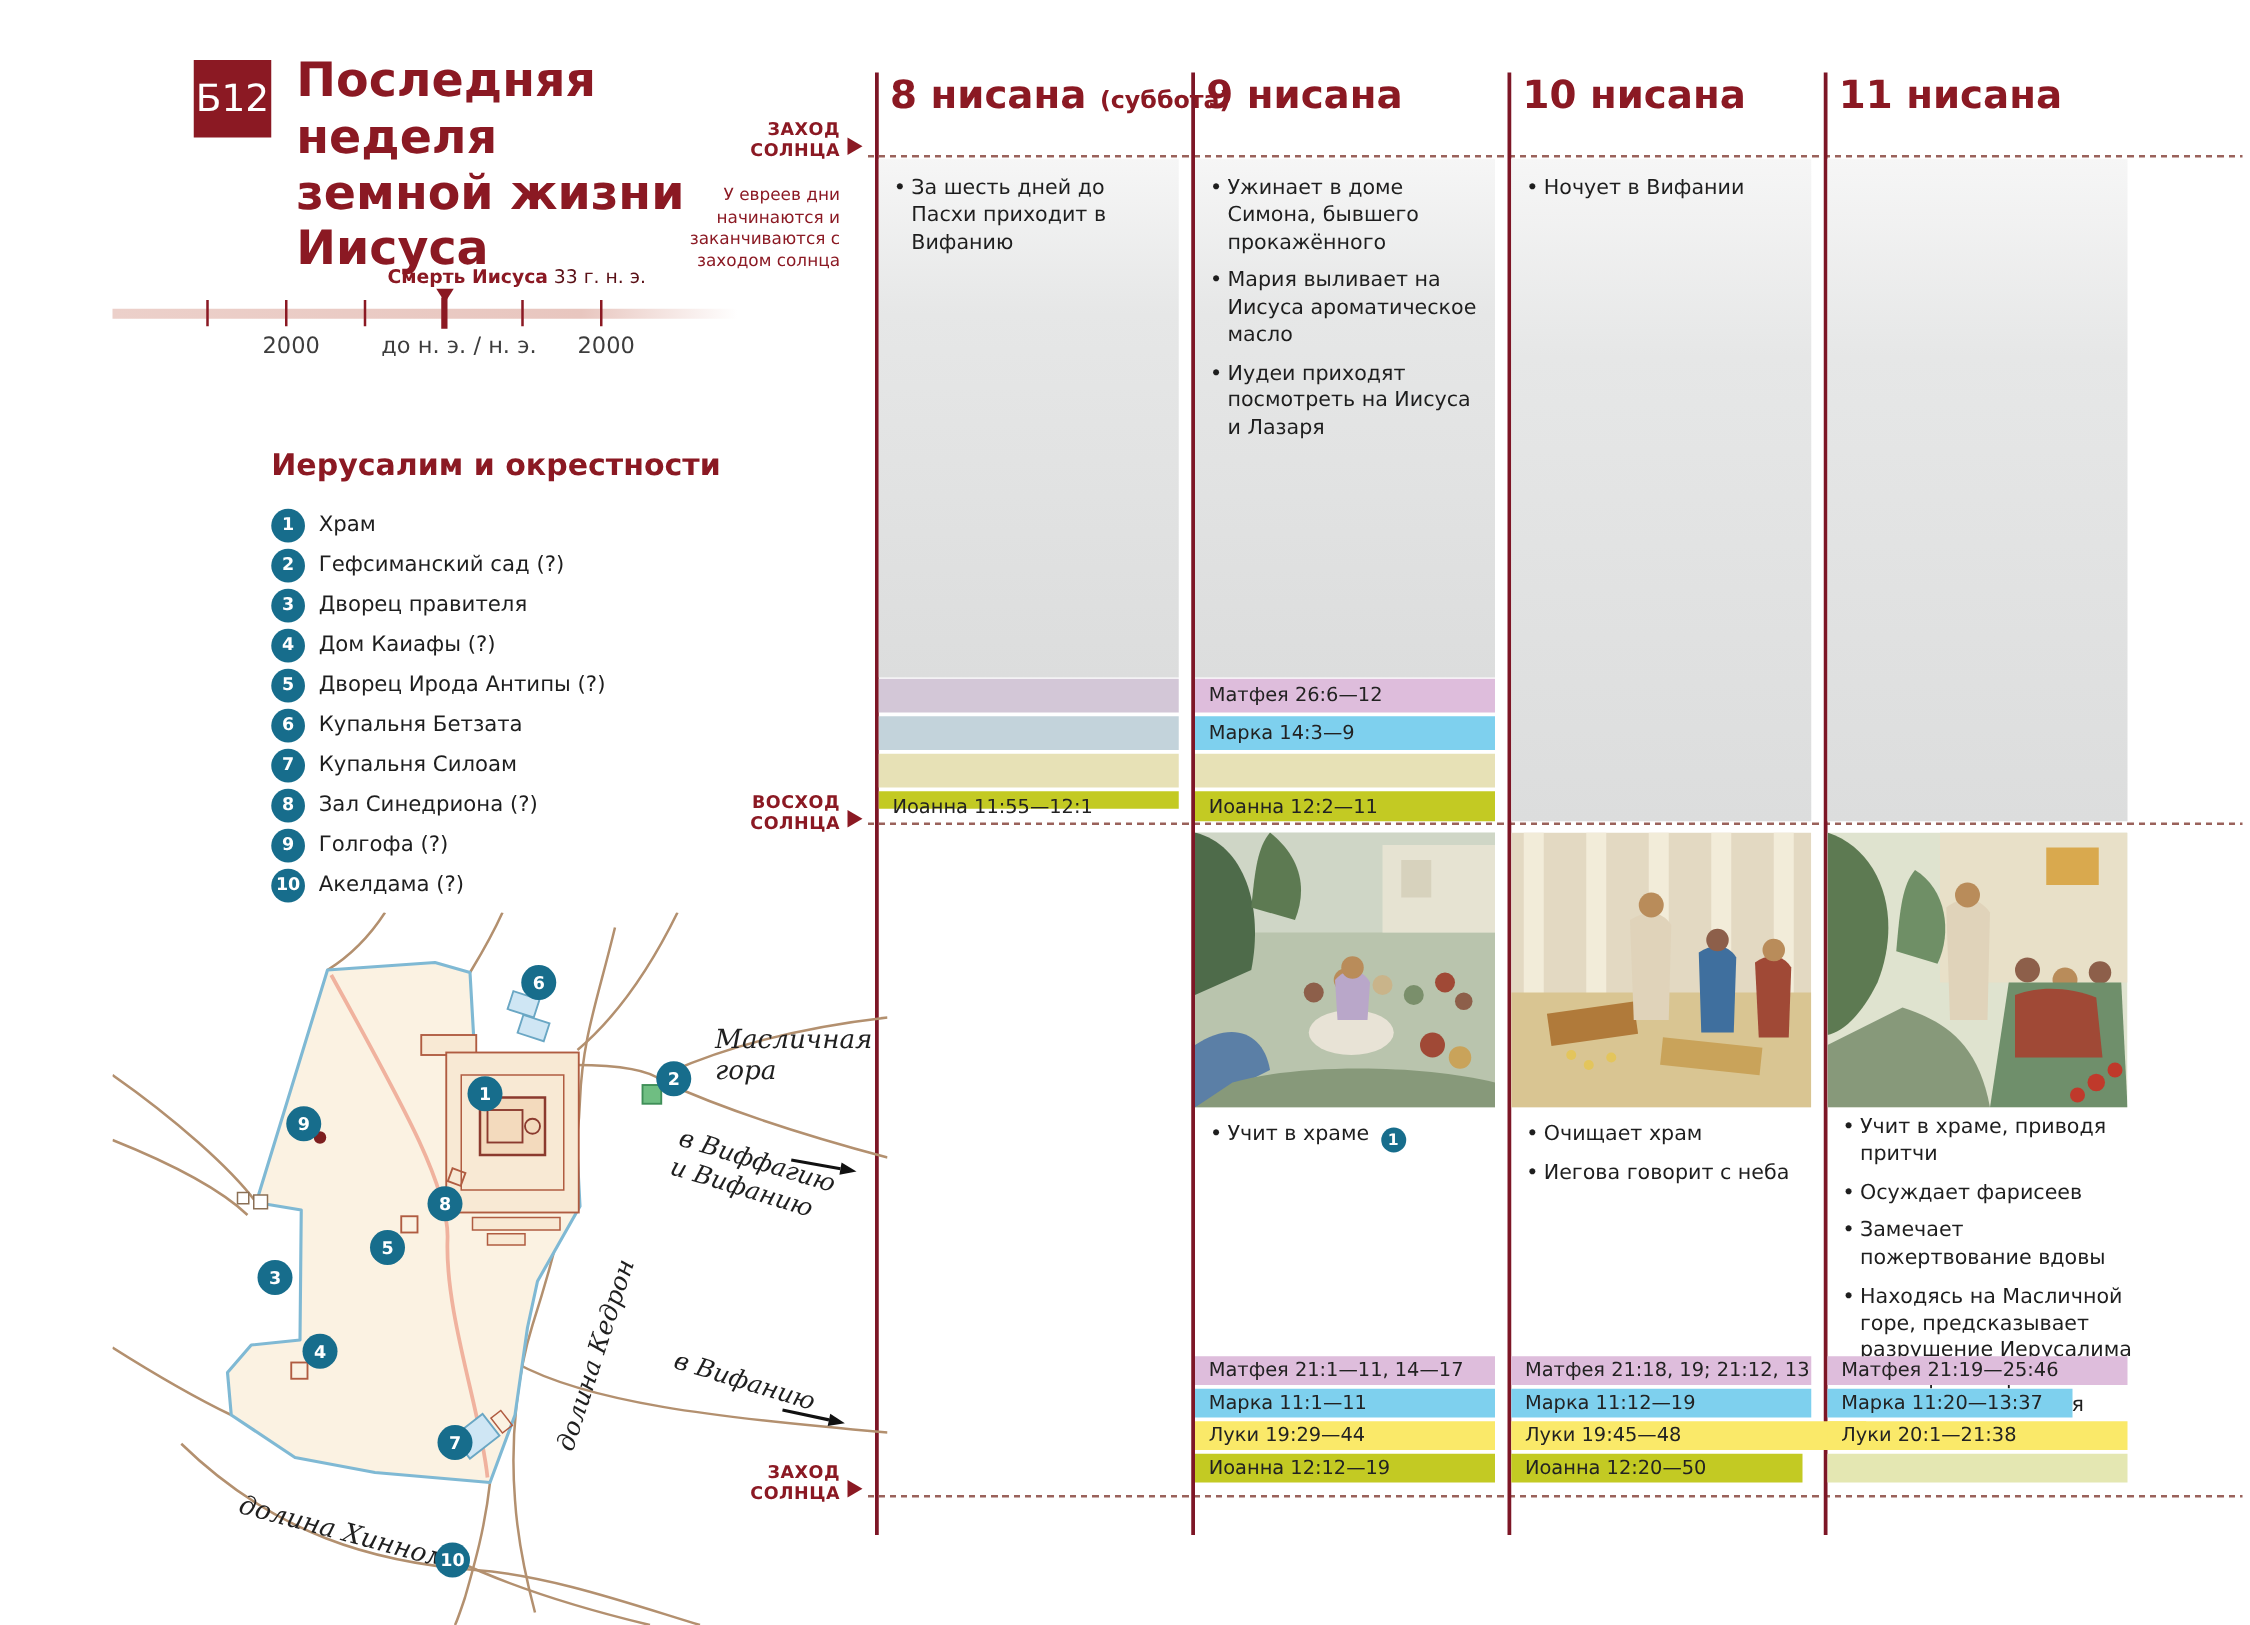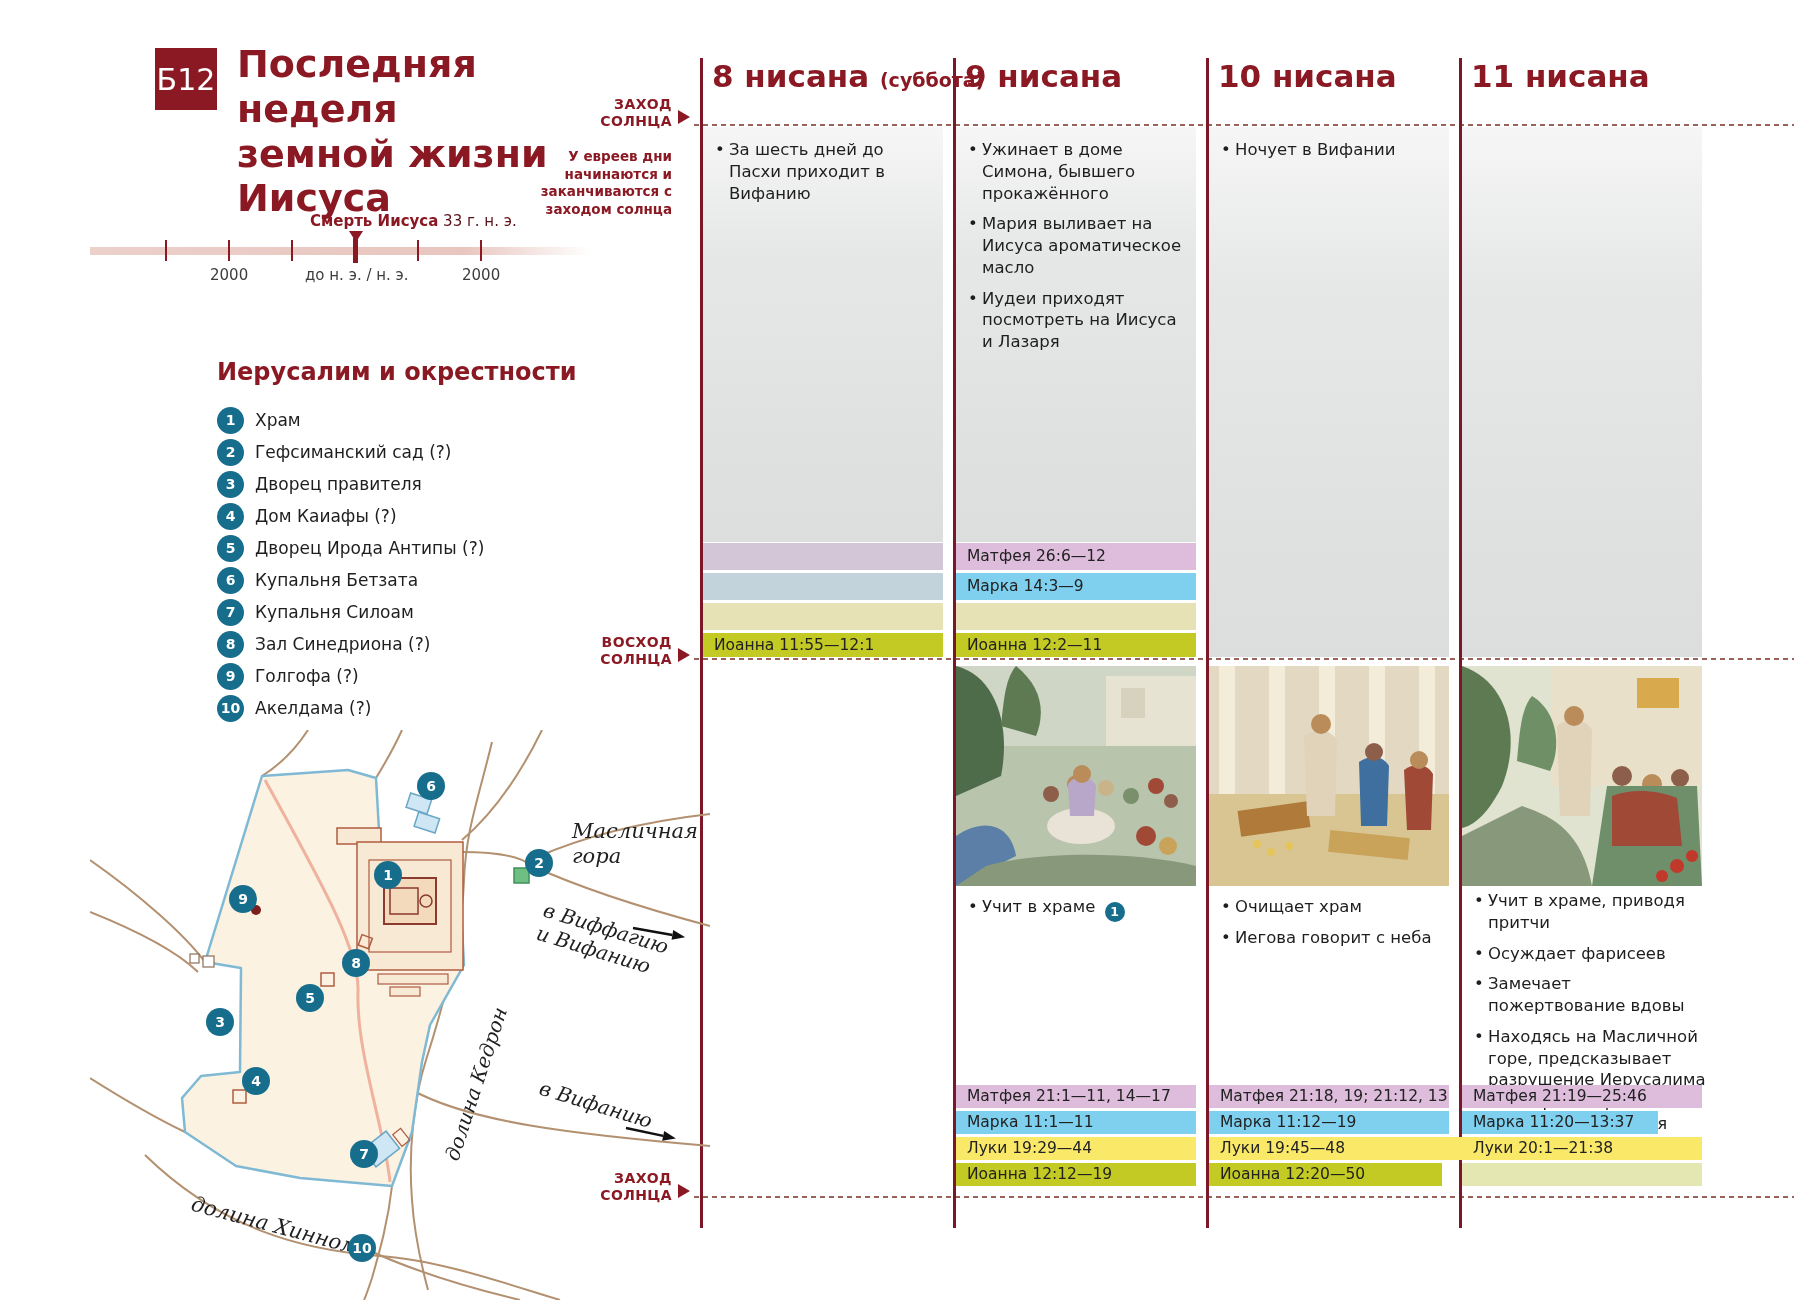--- a/index.html
+++ b/index.html
@@ -13,32 +13,32 @@
   .title{left:237px;top:42px;width:330px;font-size:38px;line-height:1.18;font-weight:600;color:#8b1923;}
 
   .death-label{left:310px;top:212px;width:320px;font-size:15px;color:#5a1016;}
   .death-label b{color:#8b1923;}
   .tl-arrow{left:349px;top:231px;width:0;height:0;border-left:7px solid transparent;
             border-right:7px solid transparent;border-top:11px solid #8b1923;}
   .tl-bar{left:90px;top:247px;width:500px;height:8px;
           background:linear-gradient(90deg,#ecd0ca 0%,#e8c6bf 75%,rgba(232,198,191,0) 100%);}
   .tick{top:240px;width:2px;height:21px;background:#8b1923;}
   .tick.center{width:5px;height:25px;top:238px;}
-  .tl-label{top:266px;font-size:15px;color:#3d3d3d;}
+  .tl-label{top:266px;font-size:18px;color:#3d3d3d;}
 
   
   .legend-heading{left:217px;top:358px;font-size:24px;font-weight:600;color:#8b1923;}
   .legend-item{left:217px;width:330px;height:32px;display:flex;align-items:center;}
   .lnum{width:27px;height:27px;border-radius:50%;background:#176d8c;color:#fff;font-size:14px;
         font-weight:bold;display:flex;align-items:center;justify-content:center;flex:0 0 27px;}
   .llabel{margin-left:11px;font-size:17px;color:#1e1e1e;}
 
   
   .rail{width:150px;text-align:right;color:#8b1923;font-weight:bold;font-size:14px;line-height:1.2;letter-spacing:.4px;}
-  .rail-note{left:522px;top:148px;width:150px;text-align:right;color:#8b1923;font-size:13.5px;line-height:1.3;font-weight:bold;}
+  .rail-note{left:522px;top:148px;width:150px;text-align:right;color:#8b1923;font-size:13.5px;line-height:1.3;font-weight:normal;}
   .arr{width:0;height:0;border-left:12px solid #8b1923;border-top:7px solid transparent;border-bottom:7px solid transparent;}
 
   
   .vline{top:58px;width:3px;height:1170px;background:#7d1626;}
   .dots{height:2px;background-image:repeating-linear-gradient(90deg,#9a625b 0 5px,transparent 5px 9px);}
   .colhead{top:58px;font-size:31px;font-weight:600;color:#8b1923;white-space:nowrap;}
   .colhead .small{font-size:19px;font-weight:600;}
   .gray{background:linear-gradient(180deg,#f6f6f6 0%,#e6e7e7 30%,#dcdddd 100%);}
   .bullets{font-size:16.5px;line-height:1.32;color:#1e1e1e;}
   .bullet{position:relative;padding-left:14px;margin-bottom:9px;}
@@ -153,21 +153,21 @@
     <span class="small">(суббота)</span>
   </div>
   <div class="abs gray" style="left:703px;top:127px;width:240px;height:415px">
     <div class="bullets" style="padding:12px 10px 0 12px">
       <div class="bullet">За шесть дней до Пасхи приходит в Вифанию</div>
     </div>
   </div>
   <div class="abs band b-pink-m" style="left:703px;top:543px;width:240px"></div>
   <div class="abs band b-blue-m" style="left:703px;top:573px;width:240px"></div>
   <div class="abs band b-cream" style="left:703px;top:603px;width:240px"></div>
-  <div class="abs band b-green" style="left:703px;top:633px;width:240px;height:24px;line-height:24px">Иоанна 11:55—12:1</div>
+  <div class="abs band b-green" style="left:703px;top:633px;width:240px;height:14px;line-height:24px">Иоанна 11:55—12:1</div>
 
   <div class="abs colhead" style="left:965px">
     <span>9 нисана</span>
   </div>
   <div class="abs gray" style="left:956px;top:127px;width:240px;height:415px">
     <div class="bullets" style="padding:12px 8px 0 12px">
       <div class="bullet">Ужинает в доме Симона, бывшего прокажённого</div>
       <div class="bullet">Мария выливает на Иисуса ароматическое масло</div>
       <div class="bullet">Иудеи приходят посмотреть на Иисуса и Лазаря</div>
     </div>

